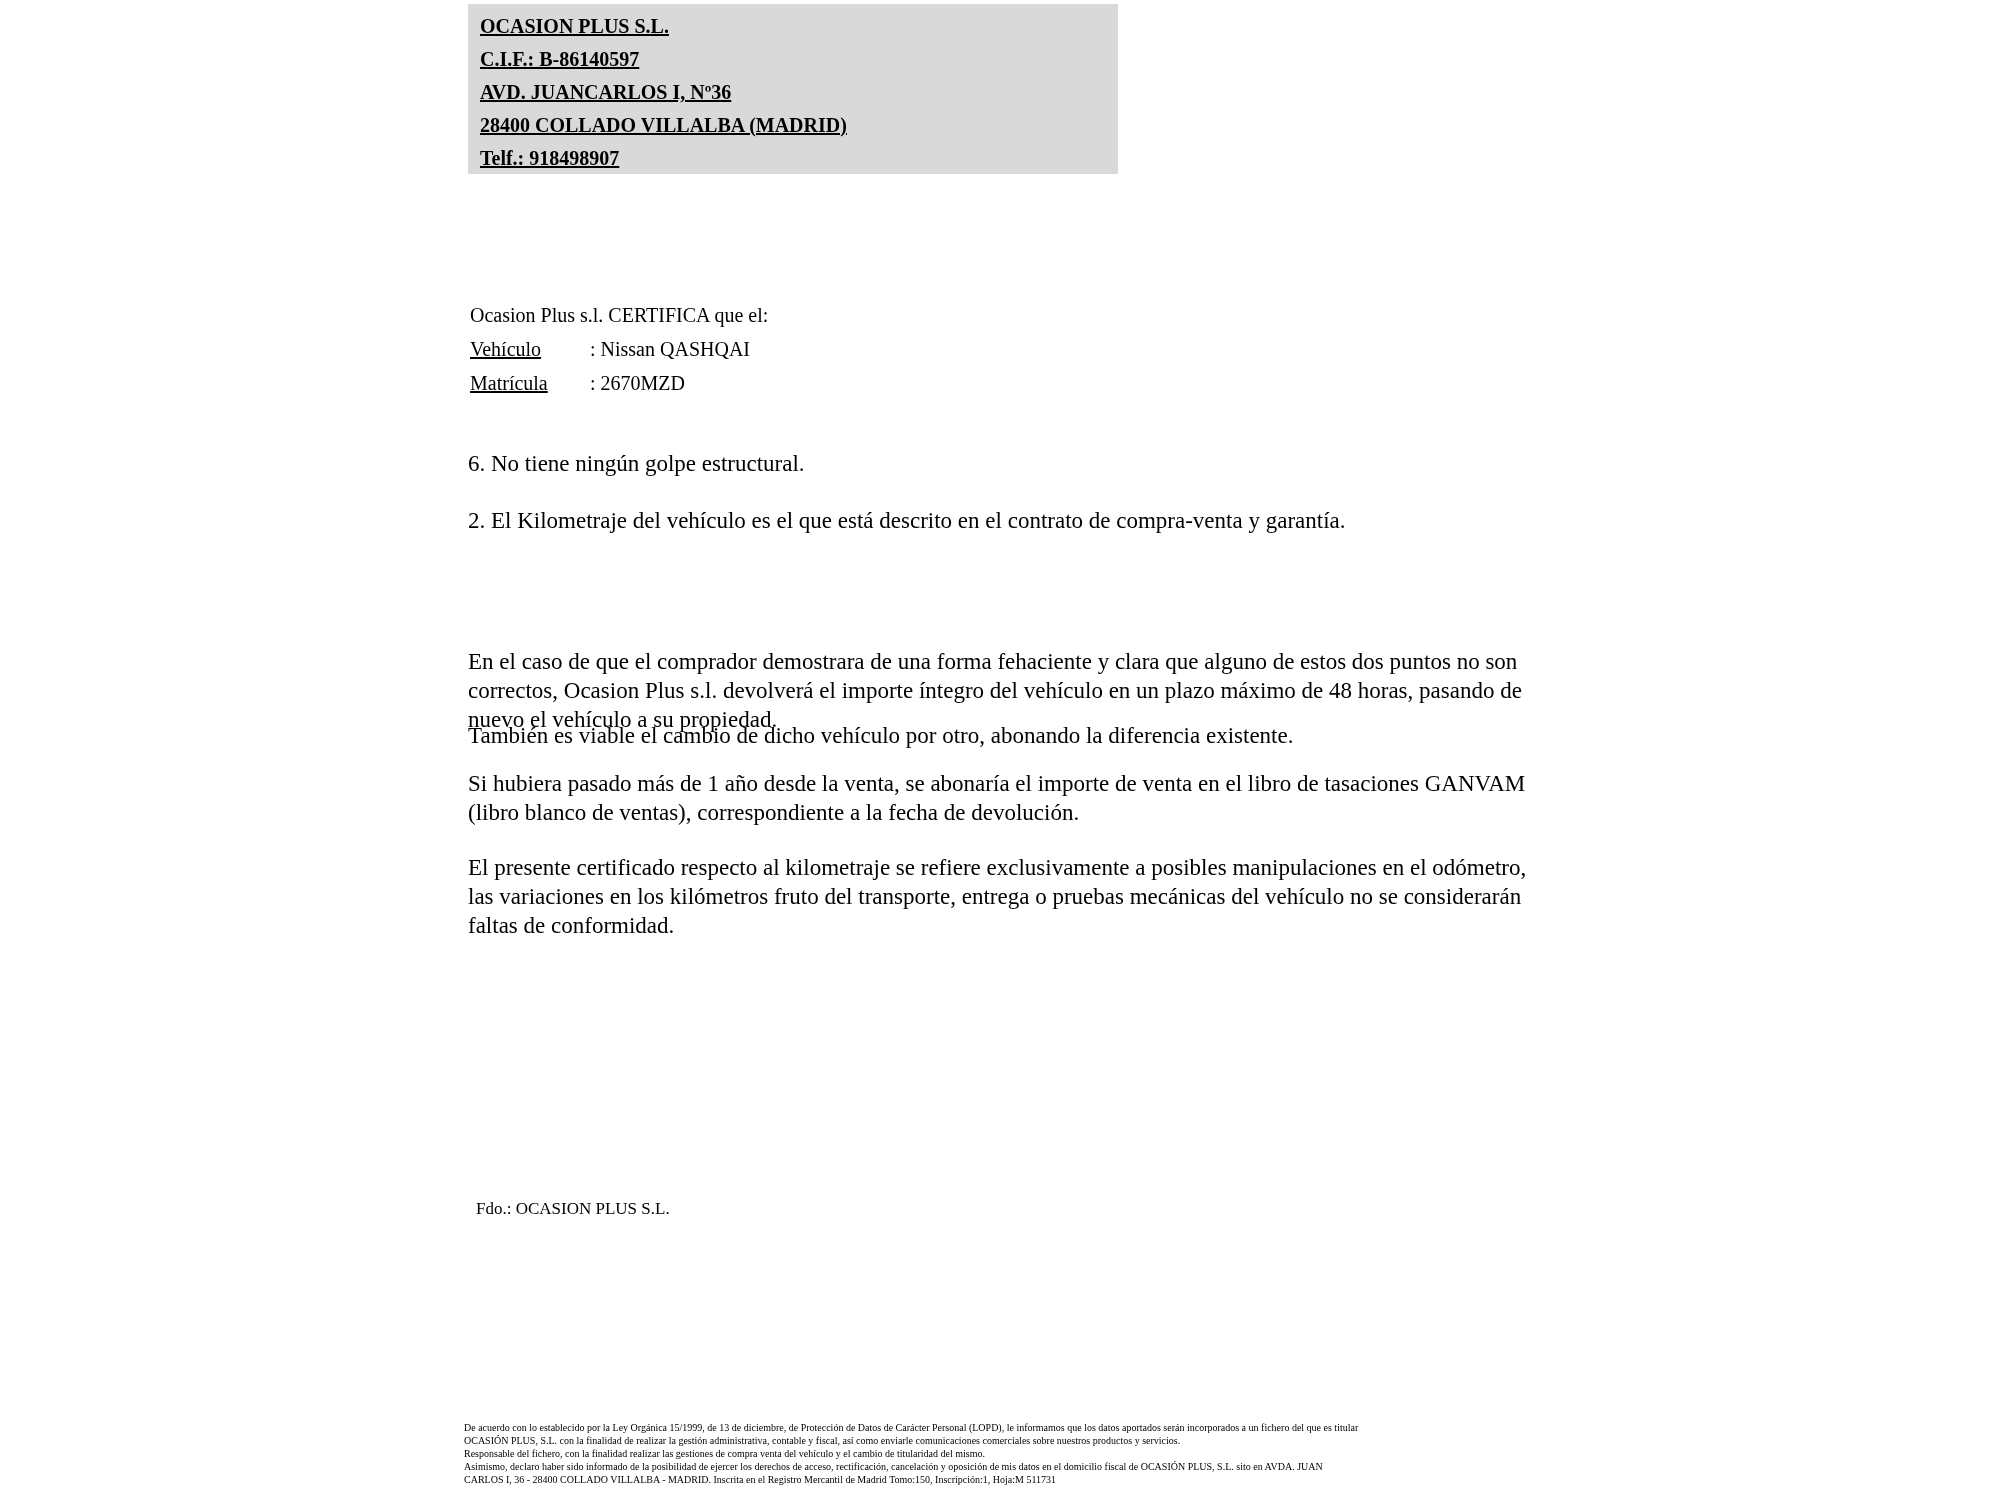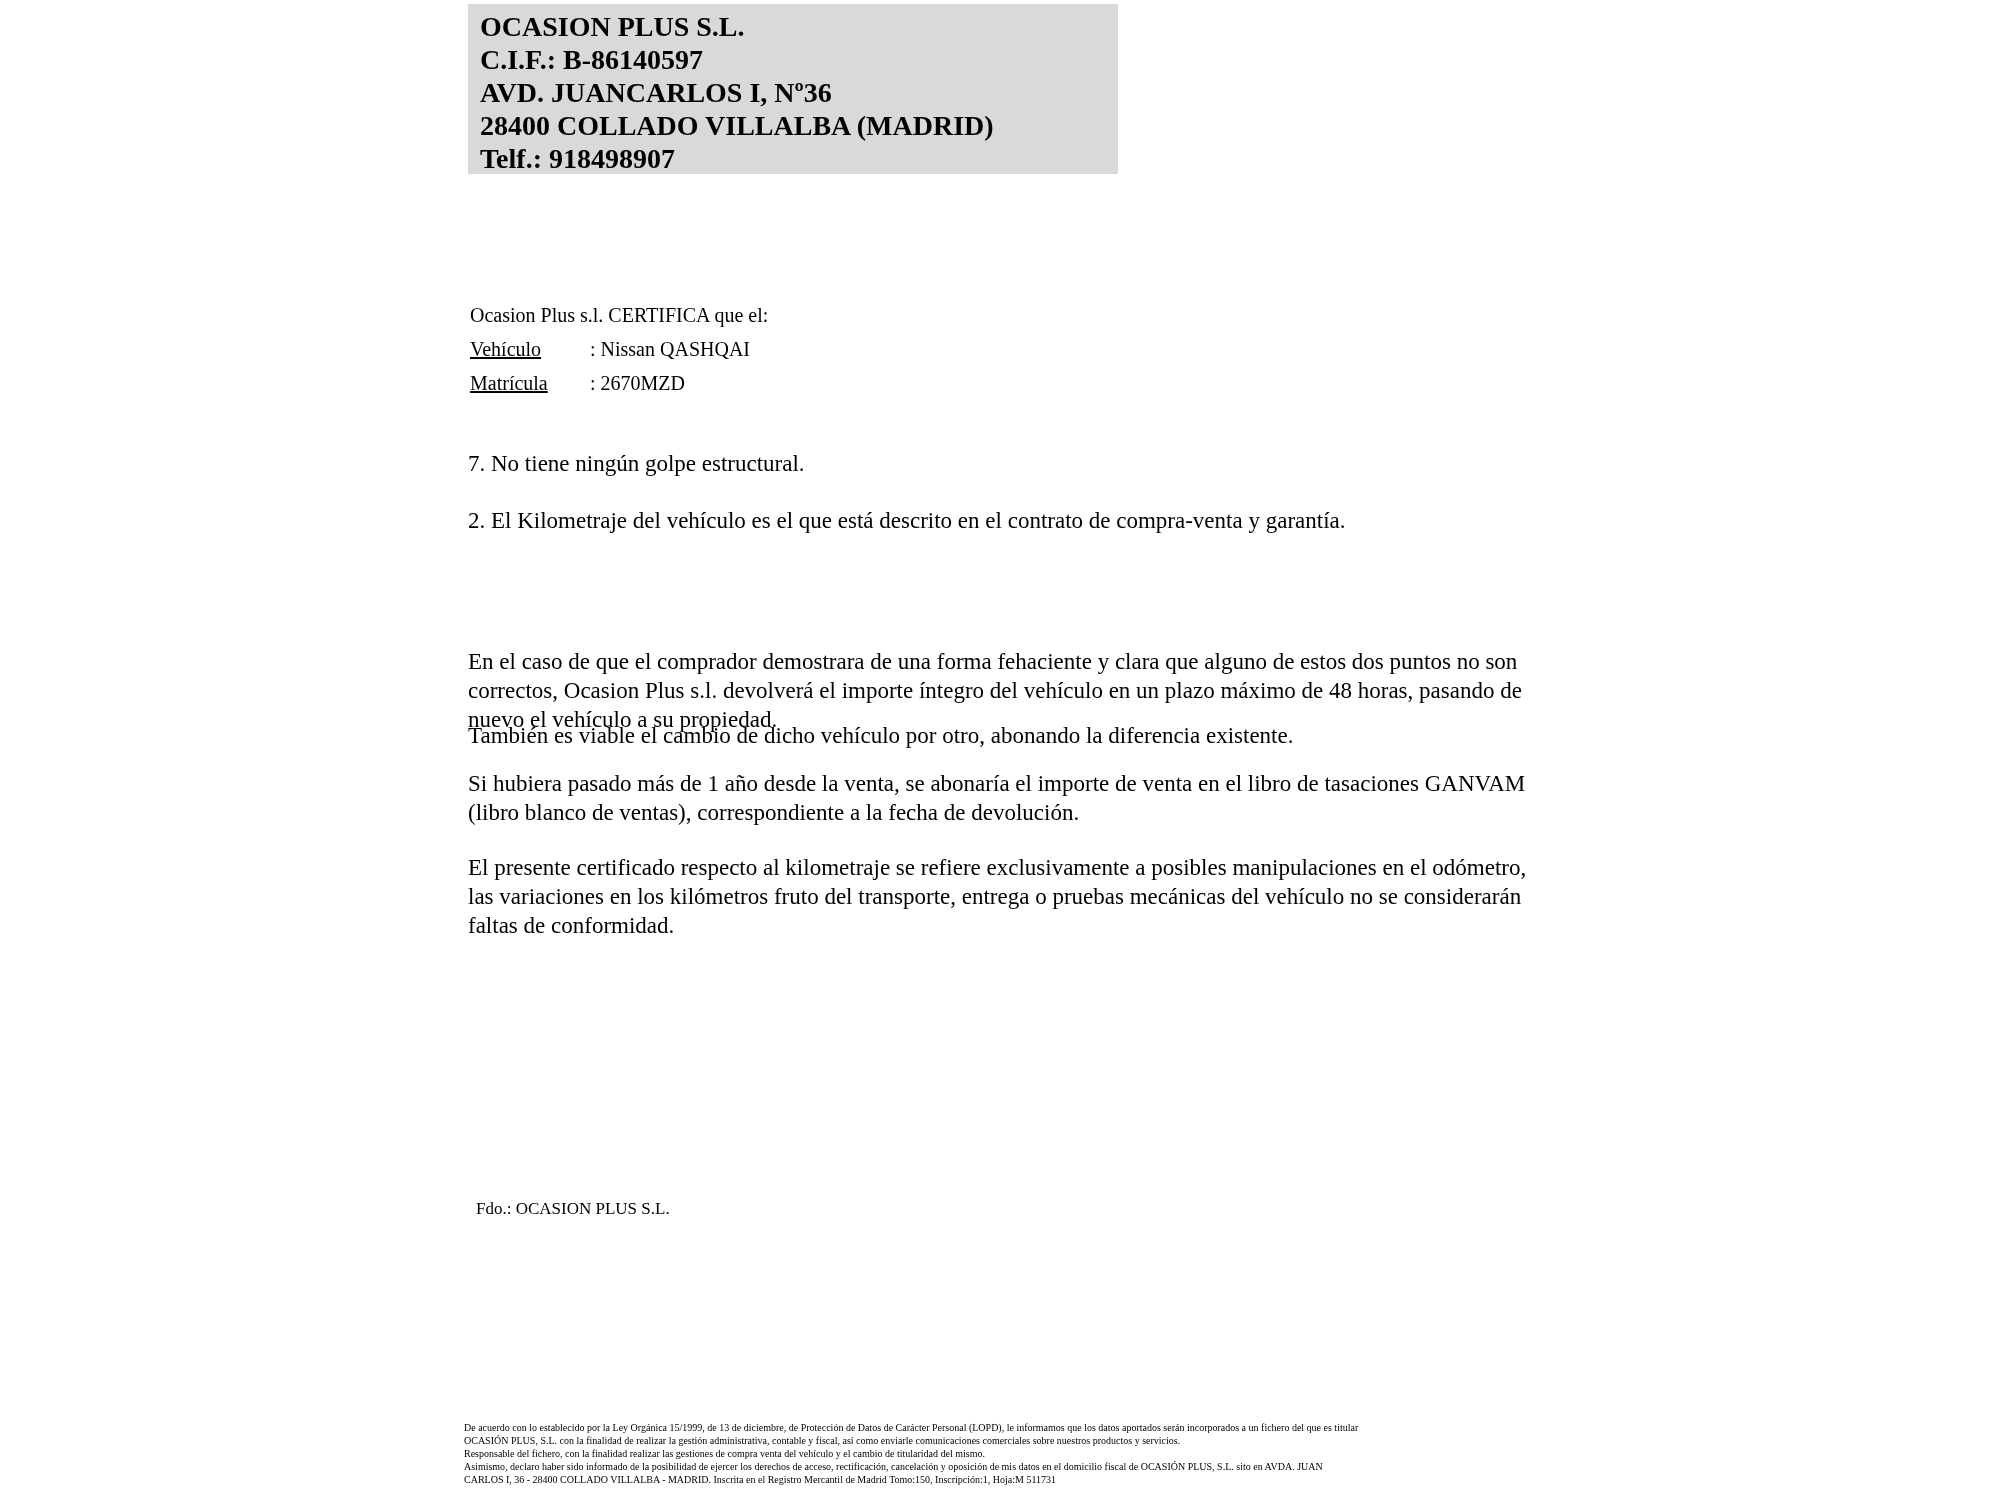--- a/index.html
+++ b/index.html
@@ -17,23 +17,24 @@
     left: 468px;
     top: 4px;
     width: 650px;
     height: 170px;
     background: #d9d9d9;
     box-sizing: border-box;
     padding: 6px 0 0 12px;
   }
   .hline {
     font-weight: bold;
-    font-size: 28px;
+    font-size: 20px;
     line-height: 33px;
     white-space: nowrap;
+    text-decoration: underline;
   }
   .date-line {
     position: absolute;
     left: 468px;
     top: 236px;
     width: 1072px;
     text-align: right;
     font-size: 23px;
     white-space: nowrap;
   }
@@ -89,21 +90,21 @@
     <div class="hline">Telf.: 918498907</div>
   </div>
 
 
   <div class="cert-block">
     <div>Ocasion Plus s.l. CERTIFICA que el:</div>
     <div><span class="flabel"><span class="u">Vehículo</span></span><span>: Nissan QASHQAI</span></div>
     <div><span class="flabel"><span class="u">Matrícula</span></span><span>: 2670MZD</span></div>
   </div>
 
-  <div class="para clause-1">7. No tiene ningún golpe estructural.</div>
+  <div class="para clause-1">6. No tiene ningún golpe estructural.</div>
   <div class="para clause-2">2. El Kilometraje del vehículo es el que está descrito en el contrato de compra-venta y garantía.</div>
 
   <div class="para p-refund">En el caso de que el comprador demostrara de una forma fehaciente y clara que alguno de estos dos puntos no son correctos, Ocasion Plus s.l. devolverá el importe íntegro del vehículo en un plazo máximo de 48 horas, pasando de nuevo el vehículo a su propiedad.</div>
   <div class="para p-exchange">También es viable el cambio de dicho vehículo por otro, abonando la diferencia existente.</div>
   <div class="para p-valuation">Si hubiera pasado más de 1 año desde la venta, se abonaría el importe de venta en el libro de tasaciones GANVAM (libro blanco de ventas), correspondiente a la fecha de devolución.</div>
   <div class="para p-odometer">El presente certificado respecto al kilometraje se refiere exclusivamente a posibles manipulaciones en el odómetro, las variaciones en los kilómetros fruto del transporte, entrega o pruebas mecánicas del vehículo no se considerarán faltas de conformidad.</div>
 
   <div class="signature">Fdo.: OCASION PLUS S.L.</div>
 
   <div class="legal">

